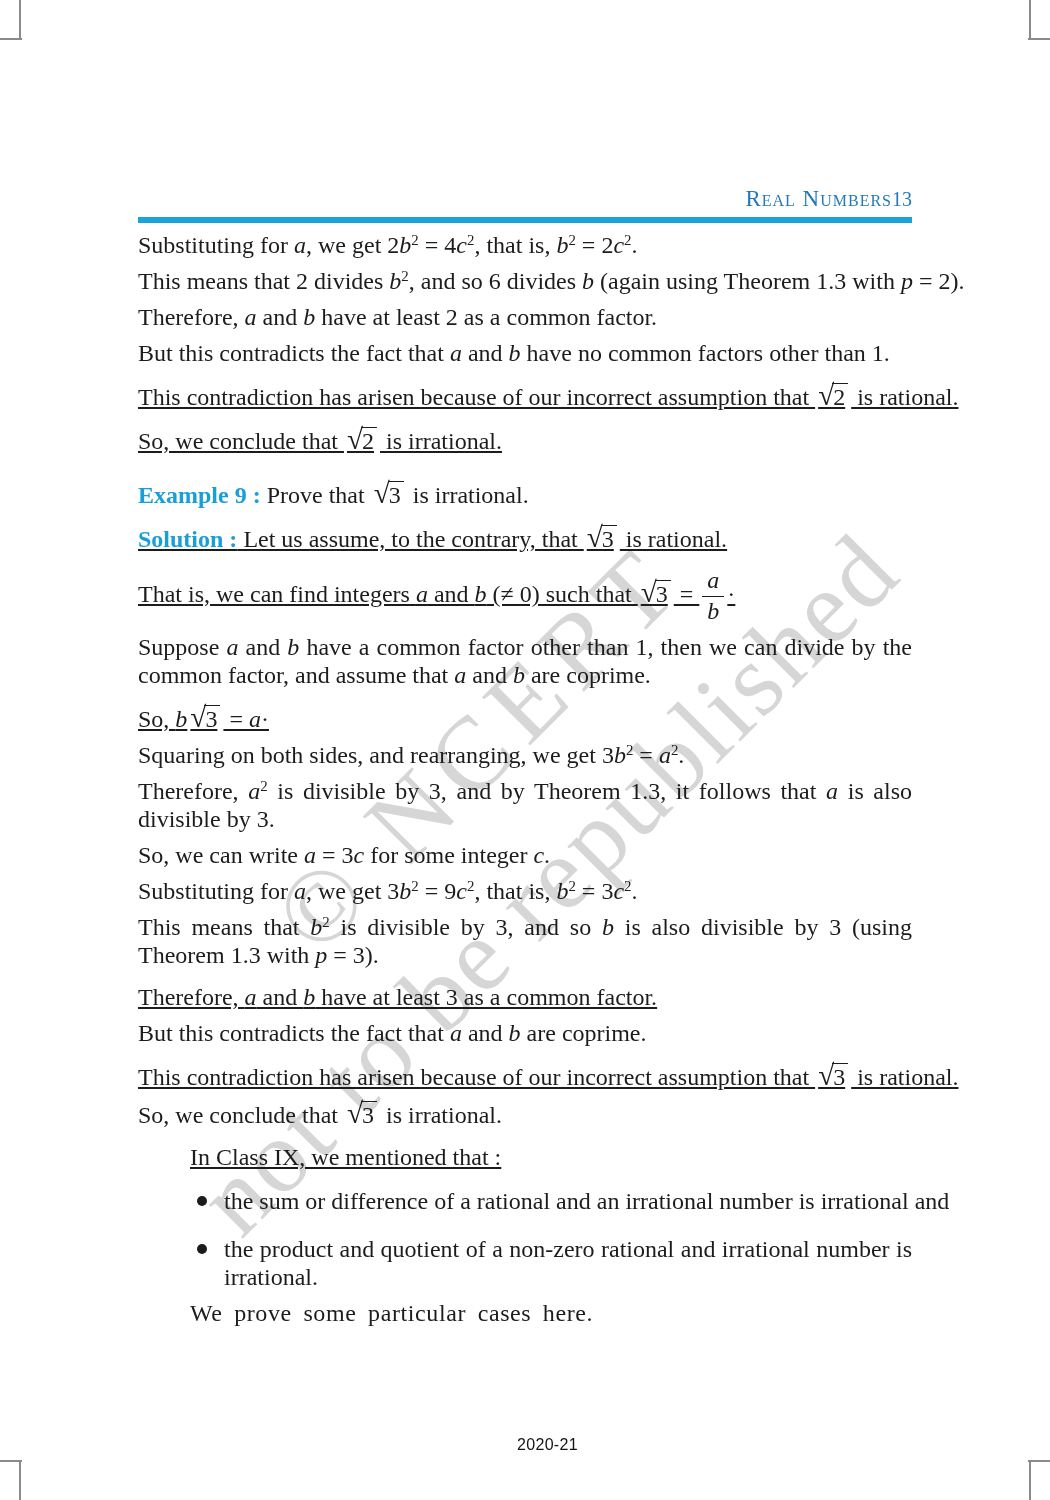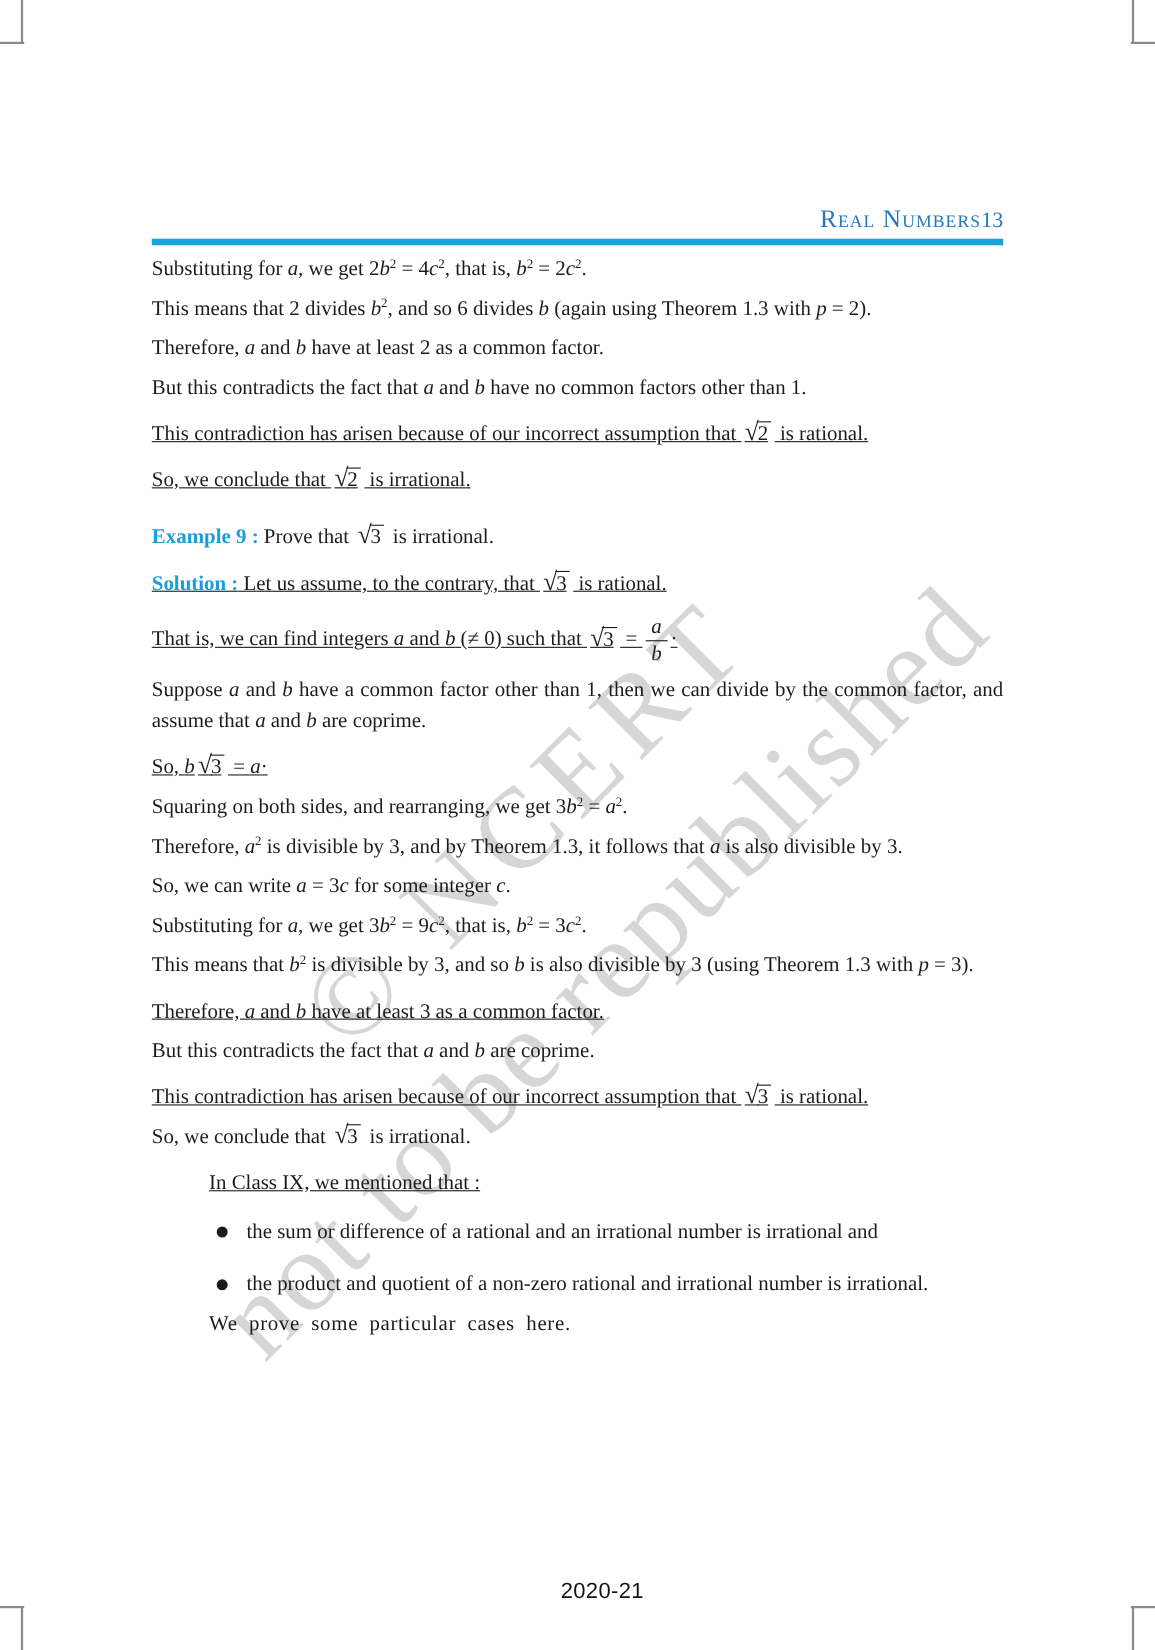--- a/index.html
+++ b/index.html
@@ -37,21 +37,21 @@
   
   .content{position:absolute;left:138px;top:186px;width:774px;z-index:1;}
   .header{display:flex;justify-content:flex-end;align-items:baseline;}
   .htitle{
     font-variant:small-caps;font-size:23px;letter-spacing:1px;
     color:var(--header-text);
   }
   .hpage{font-size:20px;color:var(--header-text);}
   .rule{height:6px;background:var(--accent);margin-top:5px;}
   
-  .para{margin:8px 0 0;font-size:19px;line-height:28px;}
+  .para{margin:8px 0 0;font-size:24px;line-height:28px;}
   .one{white-space:nowrap;}
   .justify{text-align:justify;}
   .sp{margin-top:14px;text-decoration:underline;}
   .sp-md{margin-top:16px;}
   .sp-xl{margin-top:20px;}
   .sp-lg{margin-top:24px;}
   .indent{padding-left:52px;}
   .tracked{letter-spacing:0.6px;word-spacing:5px;}
   .i{font-style:italic;}
   .sup{font-size:0.62em;vertical-align:0.55em;line-height:1;}
@@ -60,21 +60,21 @@
   .sqsign{font-size:1.22em;line-height:1;}
   .sqrad{border-top:1.6px solid var(--ink);padding:0 3px 0 1px;margin-left:-2px;}
   .frac{display:inline-block;vertical-align:middle;text-align:center;font-style:italic;line-height:1.15;margin:0 3px;}
   .frac .num{display:block;border-bottom:1.6px solid var(--ink);padding:0 5px 1px;}
   .frac .den{display:block;padding-top:1px;}
   .li{display:flex;}
   .bullet{flex:none;width:10px;height:10px;border-radius:50%;background:var(--ink);margin:9px 17px 0 59px;}
   .li-text{flex:1;}
   .footer{
     position:absolute;left:0;right:0;top:1436px;text-align:center;z-index:1;
-    font-family:"Liberation Sans",sans-serif;font-size:20px;color:#141414;letter-spacing:0.3px;padding-left:45px;
+    font-family:"Liberation Sans",sans-serif;font-size:16px;color:#141414;letter-spacing:0.3px;padding-left:45px;
   }
 </style>
 </head>
 <body>
 
 <div class="page">
 
   <div class="crop cm-tl-v"></div>
   <div class="crop cm-tl-h"></div>
   <div class="crop cm-tr-v"></div>

